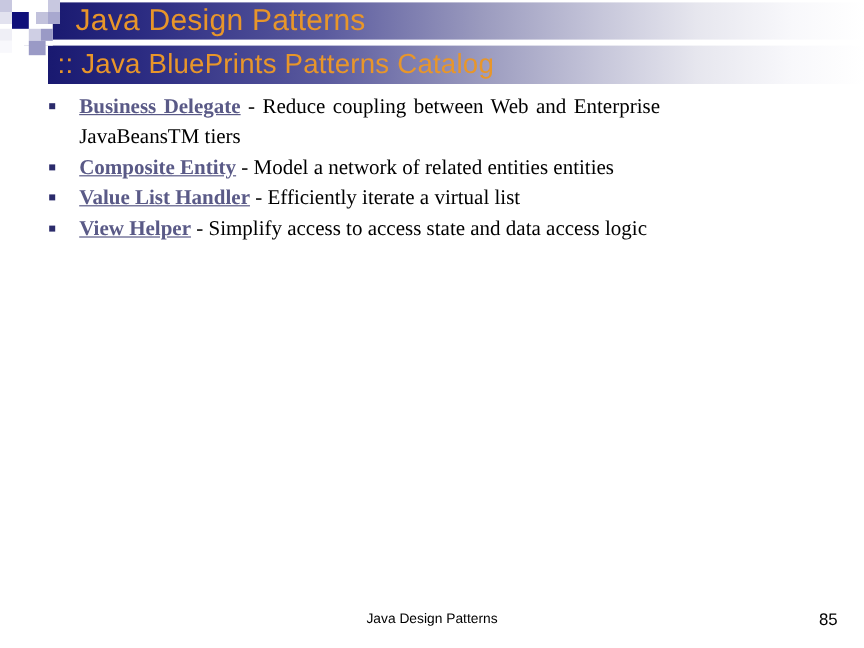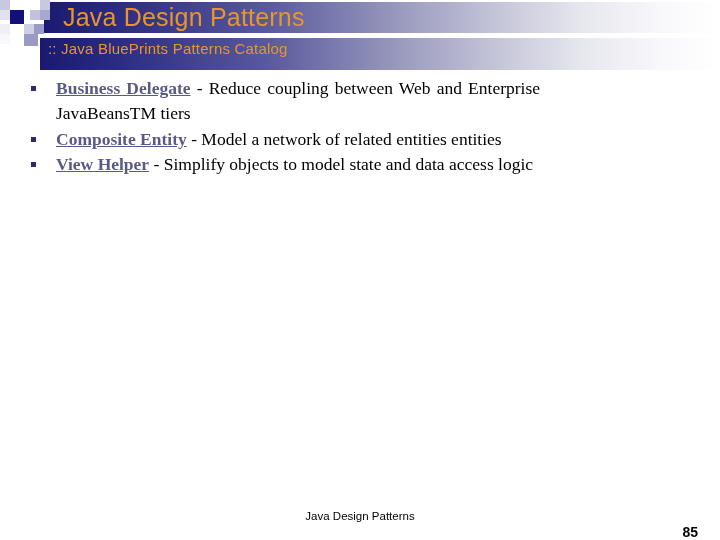--- a/index.html
+++ b/index.html
@@ -49,21 +49,21 @@
   }
   .title-text {
     left: 63px;
     top: 3px;
     font-size: 25px;
     letter-spacing: 0.2px;
   }
   .sub-text {
     left: 48px;
     top: 40px;
-    font-size: 15px;
+    font-size: 23px;
     letter-spacing: 0.2px;
   }
 
   
   .deco {
     position: absolute;
     top: 0;
     left: 0;
     width: 70px;
     height: 62px;
@@ -90,21 +90,21 @@
     top: 38px;
     width: 40px;
     height: 32px;
     background: #ffffff;
     z-index: 3;
   }
 
   
   .content {
     position: absolute;
-    left: 4px;
+    left: 14px;
     top: 76px;
     width: 576px;
   }
   ul.patterns {
     list-style: none;
     margin: 0;
     padding: 0;
   }
   ul.patterns > li {
     position: relative;
@@ -145,23 +145,23 @@
     left: 0;
     top: 2px;
     width: 720px;
     text-align: center;
     font-size: 11.5px;
     color: #000000;
   }
   .footer-page {
     position: absolute;
     right: 22px;
-    top: 16px;
+    top: 0px;
     font-size: 14px;
-    font-weight: bold;
+    font-weight: normal;
     color: #000000;
   }
 </style>
 </head>
 <body>
 
 <div class="header">
 
   <div class="bar bar-title"></div>
   <div class="bar bar-sub"></div>
@@ -189,20 +189,21 @@
 
   <div class="bar-text title-text">Java Design Patterns</div>
 
   <div class="bar-text sub-text">:: Java BluePrints Patterns Catalog</div>
 </div>
 
 <div class="content">
   <ul class="patterns" id="pattern-list">
       <li><span class="bullet"></span><span class="plink">Business Delegate</span><span class="pdesc"> - Reduce coupling between Web and Enterprise JavaBeansTM tiers</span></li>
       <li><span class="bullet"></span><span class="plink">Composite Entity</span><span class="pdesc"> - Model a network of related entities entities</span></li>
-      <li><span class="bullet"></span><span class="plink">View Helper</span><span class="pdesc"> - Simplify objects to model state and data access logic</span></li>
+      <li><span class="bullet"></span><span class="plink">Value List Handler</span><span class="pdesc"> - Efficiently iterate a virtual list</span></li>
+      <li><span class="bullet"></span><span class="plink">View Helper</span><span class="pdesc"> - Simplify access to access state and data access logic</span></li>
     </ul>
 </div>
 
 <div class="footer">
   <div class="footer-center">Java Design Patterns</div>
   <div class="footer-page">85</div>
 </div>
 
 </body></html>

